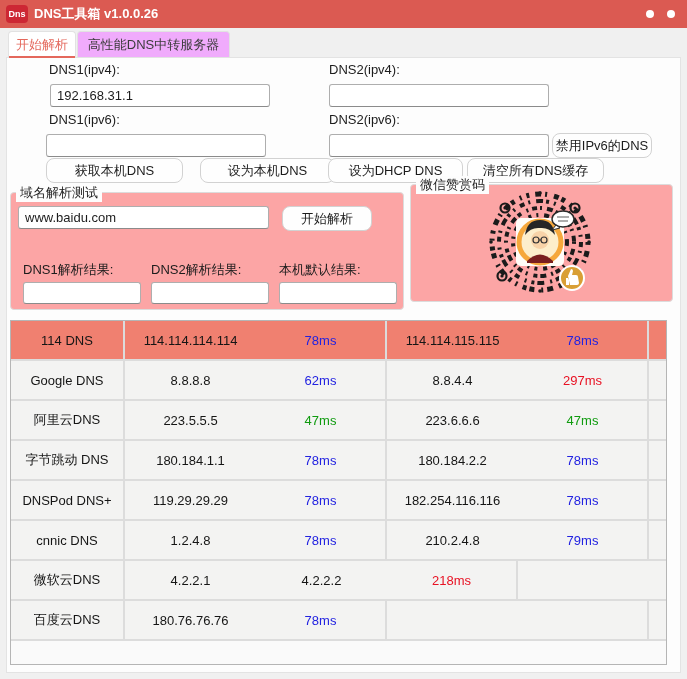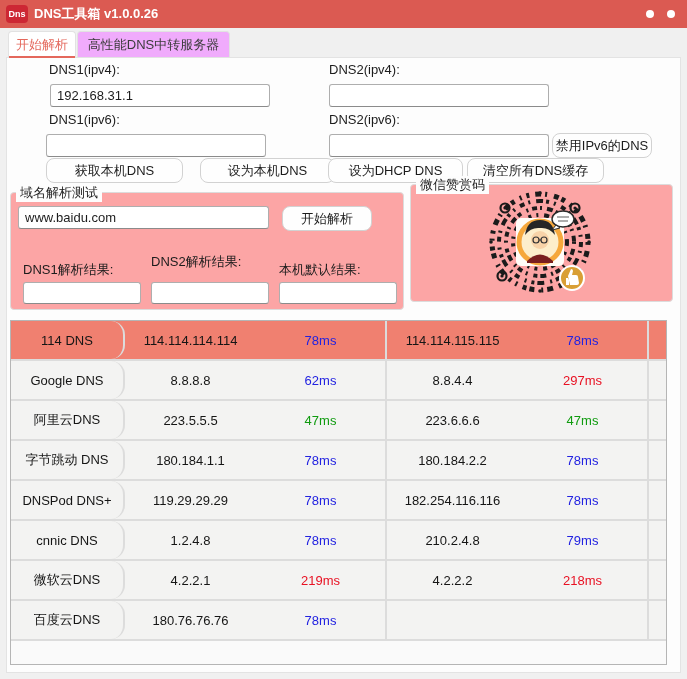--- a/index.html
+++ b/index.html
@@ -26,21 +26,21 @@
   .wbtn { position:absolute; height:25px; background:#fefefe; border:1px solid #d2d2d2; border-radius:8px; font-size:13px; color:#1c1c1c; font-family:inherit; cursor:pointer; white-space:nowrap; }
 
   .group { position:absolute; border:1px solid #dcdcdc; border-radius:4px; background:#fca5a5; }
   .gtitle { position:absolute; top:-9px; left:5px; background:#fdfdfd; padding:0 4px; font-size:13px; color:#1c1c1c; white-space:nowrap; }
 
   
   .dnstable { position:absolute; left:10px; top:320px; width:657px; height:345px; border:1px solid #b5b5b5; background:#fafafa; display:flex; flex-direction:column; overflow:hidden; }
   .trow { display:flex; height:40px; min-height:40px; background:#f3f3f2; border-bottom:2px solid #dcdcdc; align-items:stretch; cursor:pointer; }
   .trow.selected { background:#f08070; }
   .tc { display:flex; align-items:center; justify-content:center; font-size:13px; color:#151515; white-space:nowrap; overflow:hidden; }
-  .tc.name  { width:114px; border-right:2px solid #dcdcdc;border-radius:14px; }
+  .tc.name  { width:114px; border-right:2px solid #dcdcdc; }
   .tc.ip1   { width:131px; }
   .tc.ping1 { width:131px; border-right:2px solid #dcdcdc; }
   .tc.ip2   { width:131px; }
   .tc.ping2 { width:131px; border-right:2px solid #dcdcdc; }
   .tc.extra { flex:1; }
   .tfiller { flex:1; background:#fafafa; }
 </style>
 </head>
 <body>
 
@@ -74,21 +74,21 @@
   <button class="wbtn" style="left:46px;top:158px;width:137px;">获取本机DNS</button>
   <button class="wbtn" style="left:200px;top:158px;width:135px;">设为本机DNS</button>
   <button class="wbtn" style="left:328px;top:158px;width:135px;">设为DHCP DNS</button>
   <button class="wbtn" style="left:467px;top:158px;width:137px;">清空所有DNS缓存</button>
 
   <div class="group" style="left:10px;top:192px;width:394px;height:118px;">
     <span class="gtitle">域名解析测试</span>
     <input class="tinput" style="left: 7px; top: 13px; width: 251px;" value="www.baidu.com">
     <button class="wbtn" style="left:271px;top:13px;width:90px;">开始解析</button>
     <span class="flabel" style="left:12px;top:68px;">DNS1解析结果:</span>
-    <span class="flabel" style="left:140px;top:60px;">DNS2解析结果:</span>
+    <span class="flabel" style="left:140px;top:68px;">DNS2解析结果:</span>
     <span class="flabel" style="left:268px;top:68px;">本机默认结果:</span>
     <input class="tinput" style="left: 12px; top: 89px; width: 118px; height: 22px;" value="">
     <input class="tinput" style="left: 140px; top: 89px; width: 118px; height: 22px;" value="">
     <input class="tinput" style="left: 268px; top: 89px; width: 118px; height: 22px;" value="">
   </div>
 
   <div class="group" style="left:410px;top:184px;width:263px;height:118px;text-align:center;">
     <span class="gtitle">微信赞赏码</span>
     <svg style="position:absolute;left:68px;top:4px;" width="122" height="110" viewBox="0 0 122 110">
       <g fill="none" stroke="#1b1b1b">
@@ -181,21 +181,20 @@
       <div class="tc ip1">1.2.4.8</div>
       <div class="tc ping1" style="color: rgb(34, 34, 225);">78ms</div>
       <div class="tc ip2">210.2.4.8</div>
       <div class="tc ping2" style="color: rgb(34, 34, 225);">79ms</div>
       <div class="tc extra"></div>
     </div>
 
     <div class="trow">
       <div class="tc name">微软云DNS</div>
       <div class="tc ip1">4.2.2.1</div>
-      <div class="tc ping1" style="color: rgb(232, 17, 35);">219ms</div>
       <div class="tc ip2">4.2.2.2</div>
       <div class="tc ping2" style="color: rgb(232, 17, 35);">218ms</div>
       <div class="tc extra"></div>
     </div>
 
     <div class="trow">
       <div class="tc name">百度云DNS</div>
       <div class="tc ip1">180.76.76.76</div>
       <div class="tc ping1" style="color: rgb(34, 34, 225);">78ms</div>
       <div class="tc ip2"></div>

